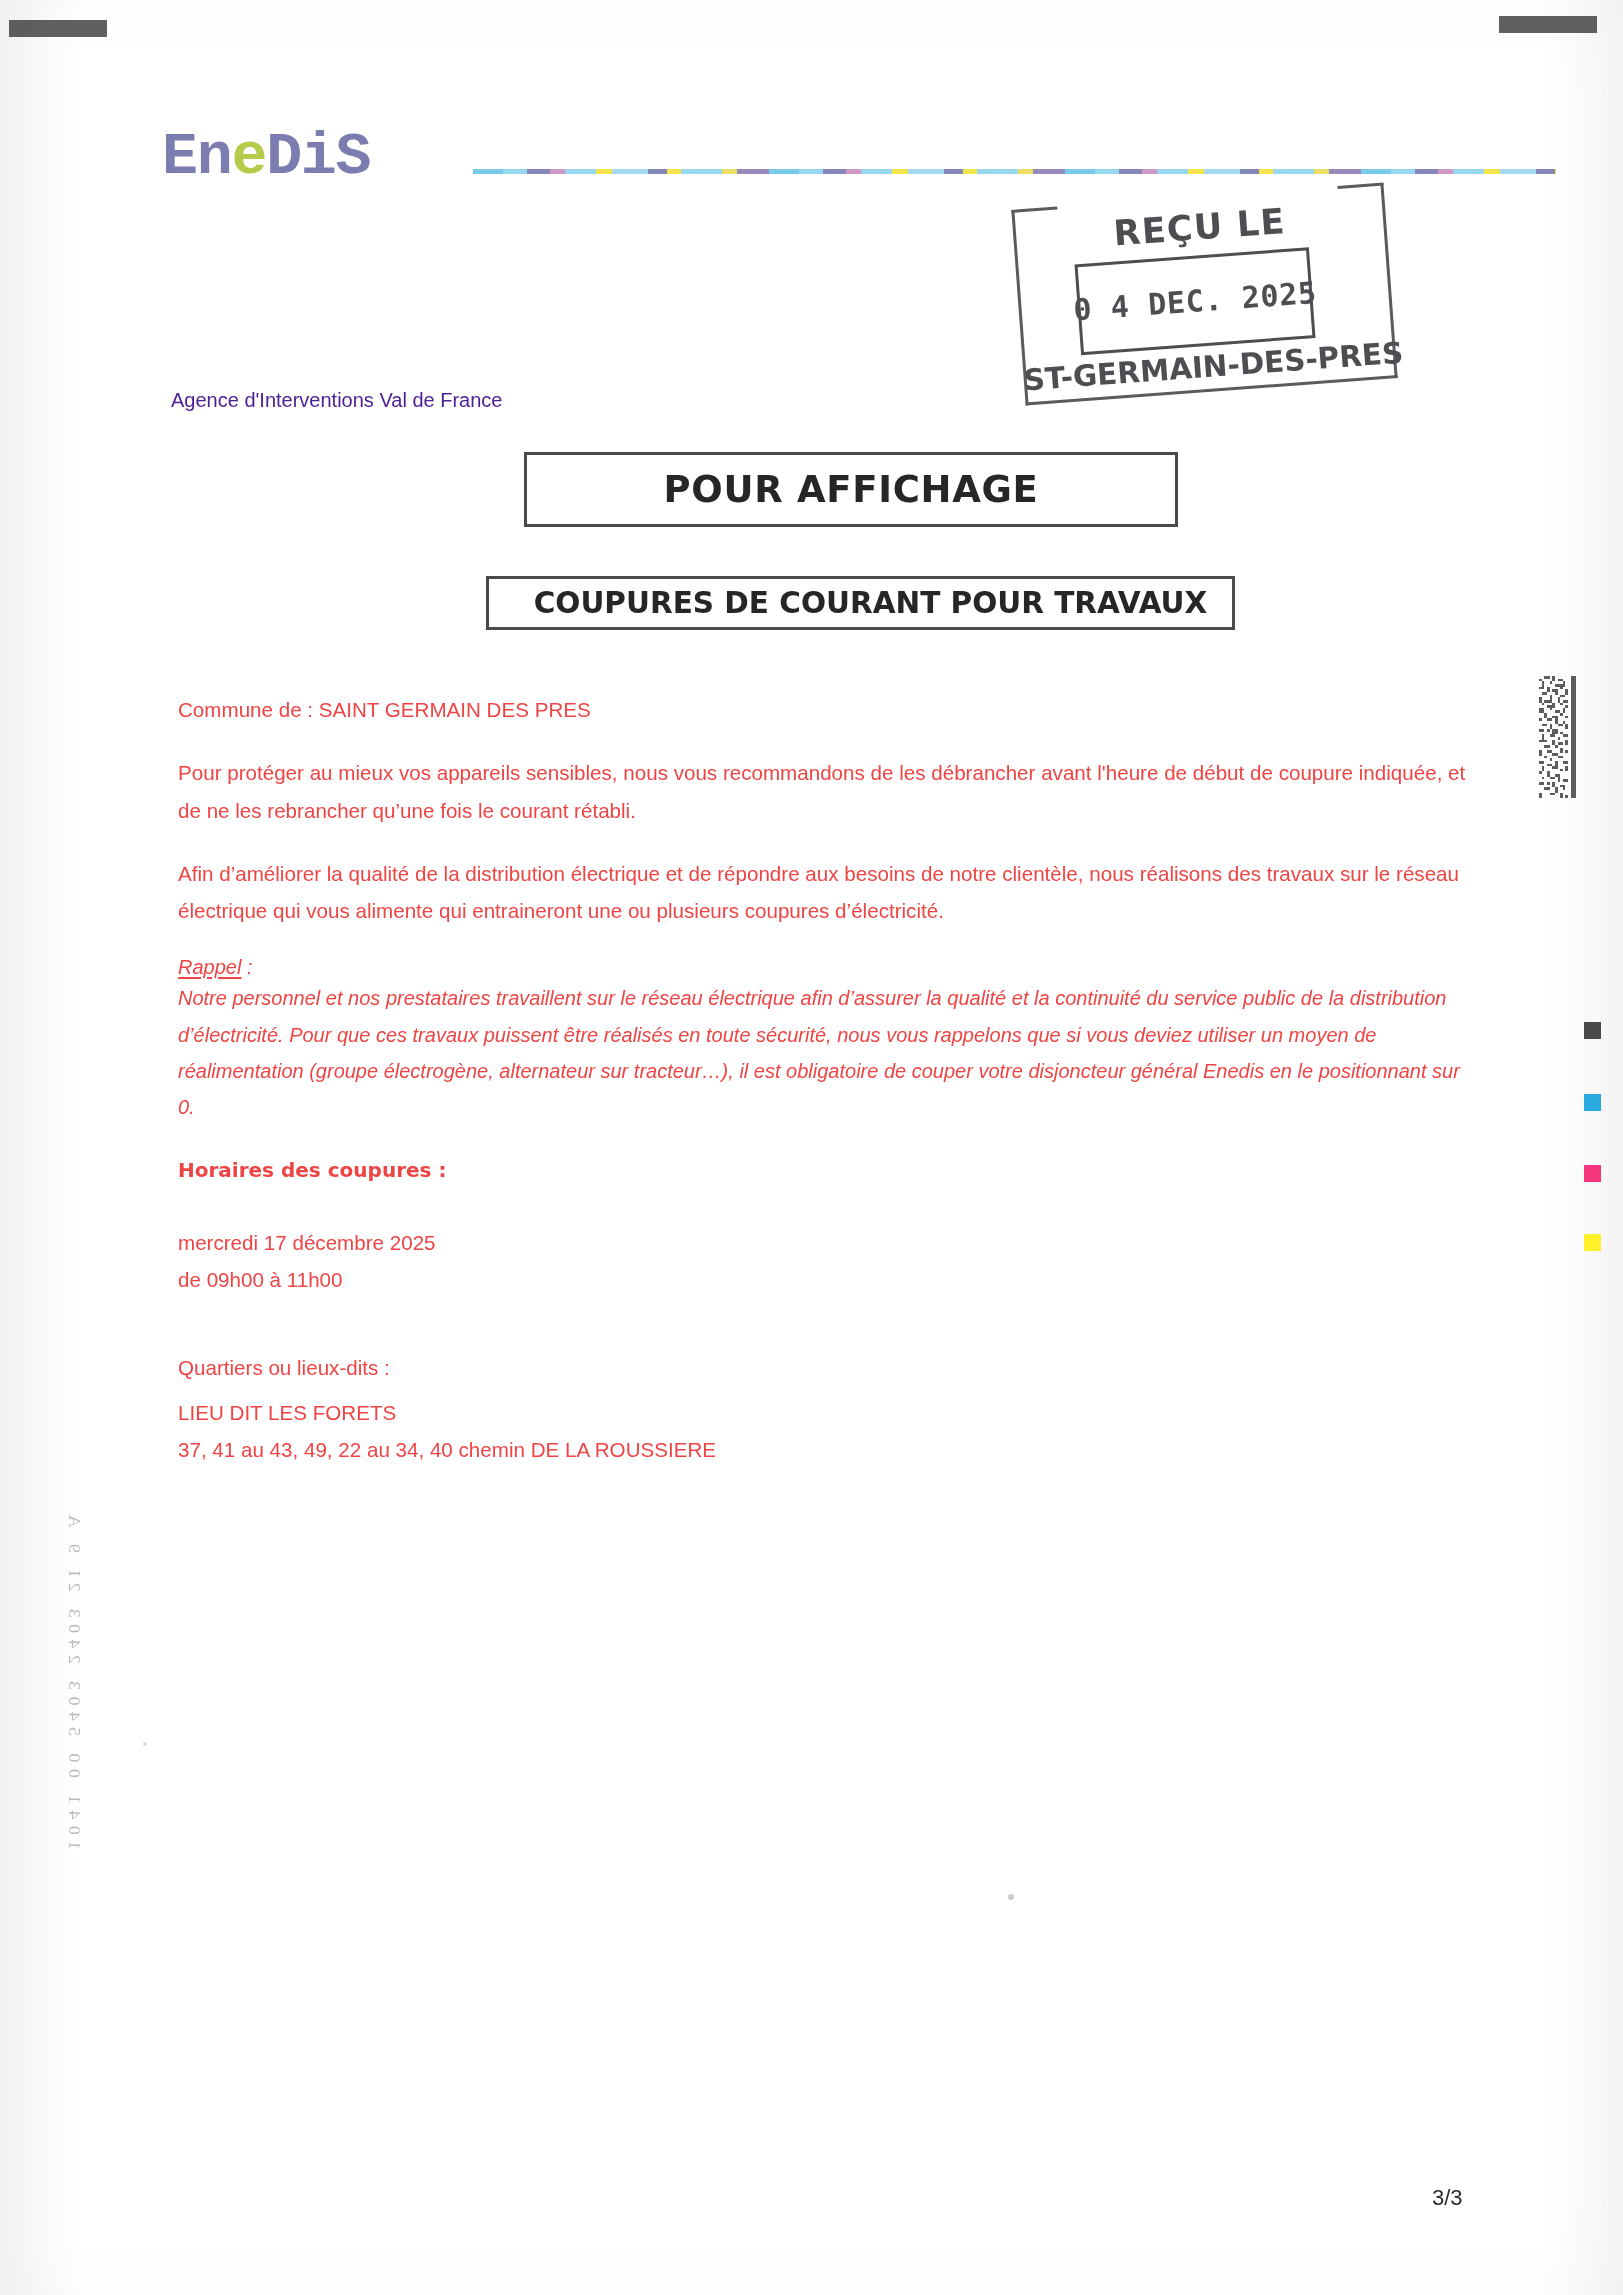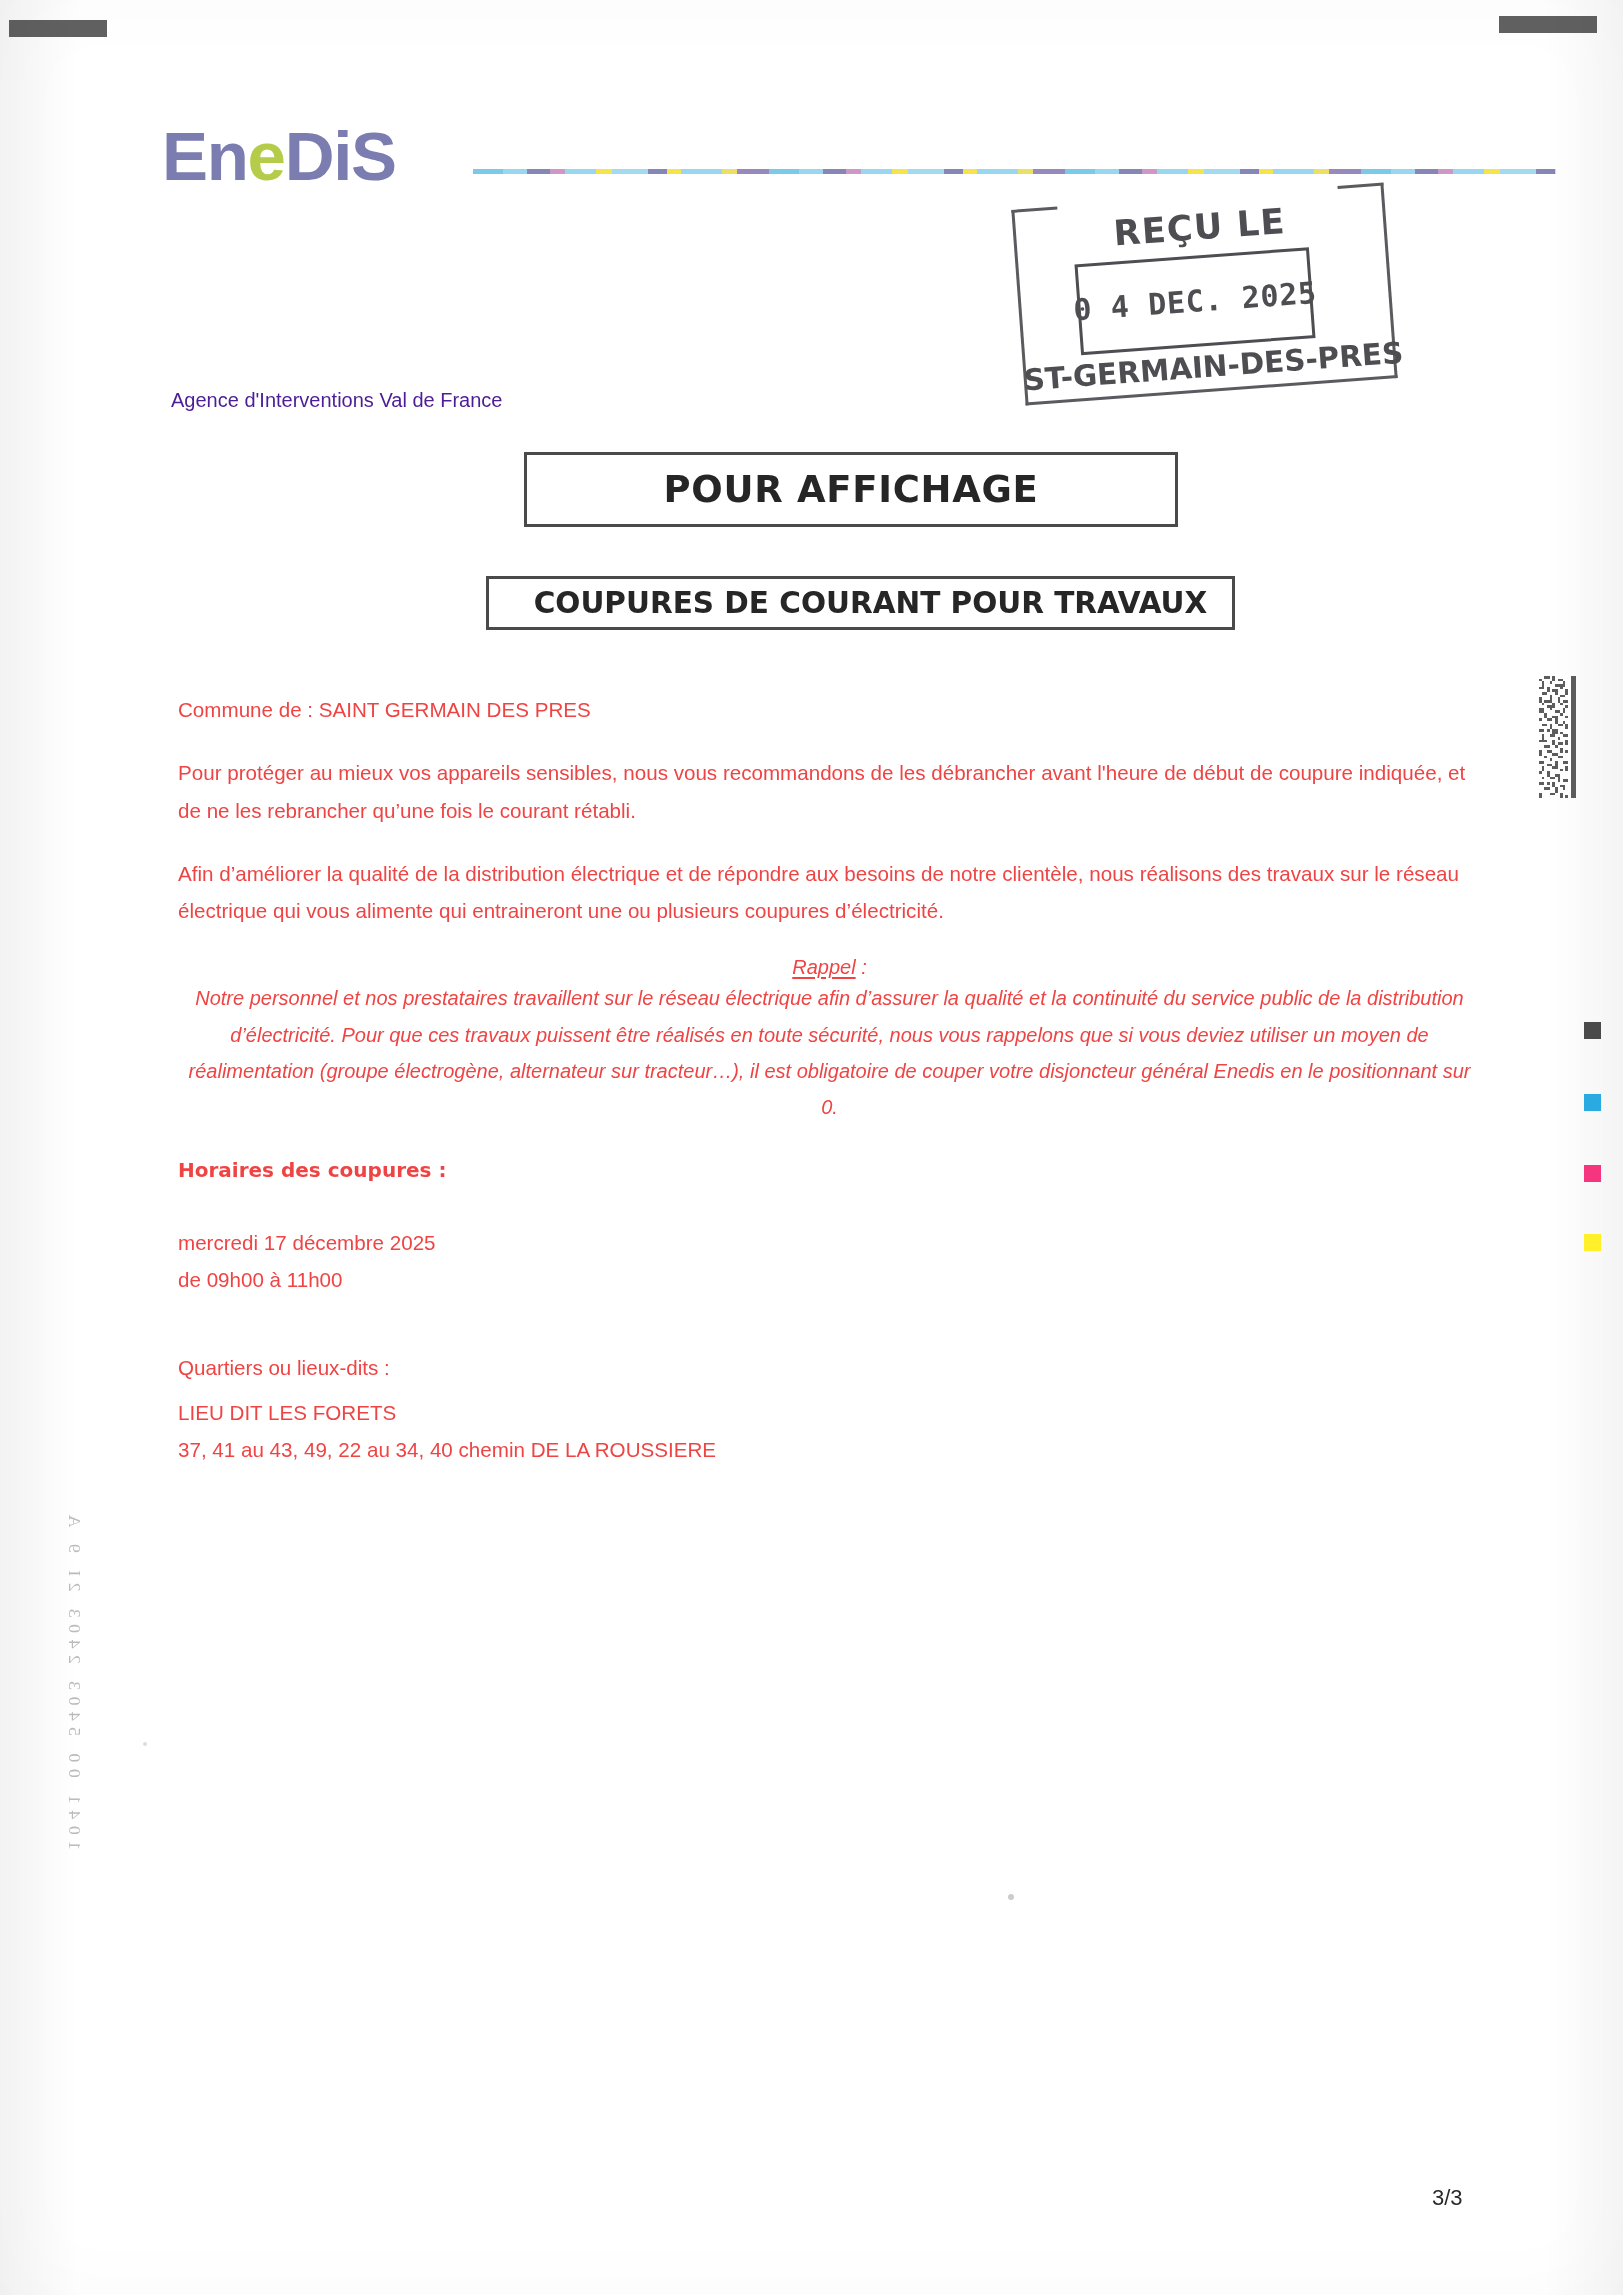--- a/index.html
+++ b/index.html
@@ -49,23 +49,23 @@
   
   .logo-wrap {
     position: absolute;
     left: 162px;
     top: 117px;
     height: 79px;
     display: flex;
     align-items: center;
   }
   .logo-text {
-    font-family: Liberation Sans, sans-serif;
-    font-weight: 700;
-    font-size: 69px;
+    font-family: Liberation Mono, monospace;
+    font-weight: 700;
+    font-size: 60px;
     letter-spacing: -1.3px;
     line-height: 1;
     display: flex;
     align-items: baseline;
   }
   .logo-a, .logo-c { color: #7b7cb0; }
   .logo-b { color: #b4cc49; }
 
   .logo-rule {
     position: absolute;
@@ -204,21 +204,20 @@
   }
   .body p {
     margin: 0 0 26px 0;
     line-height: 1.82;
   }
   .body p.tight { line-height: 1.8; }
 
   .rappel-block {
     margin-top: 3.9px;
     margin-bottom: 26px;
-    text-align: center;
   }
   .rappel-label {
     font-style: italic;
     font-size: 20px;
     margin-bottom: 1.3px;
   }
   .rappel-label .u {
     text-decoration: underline;
     text-underline-offset: 2.6px;
   }

